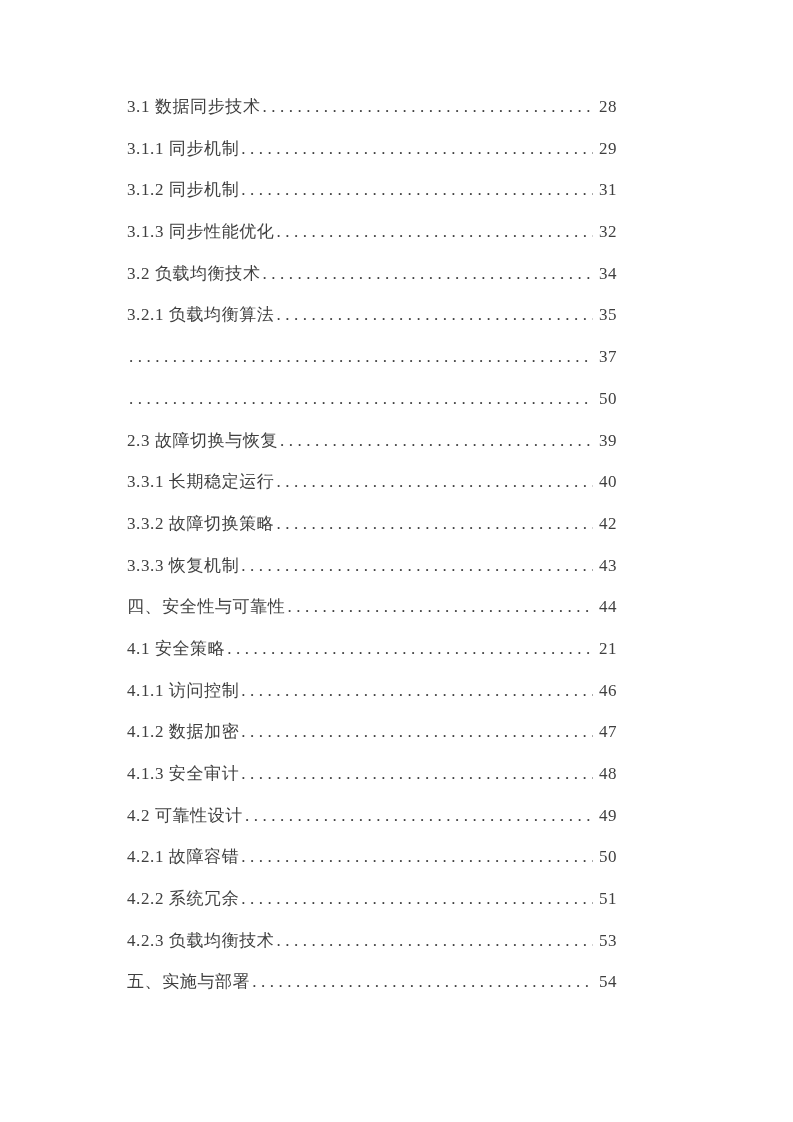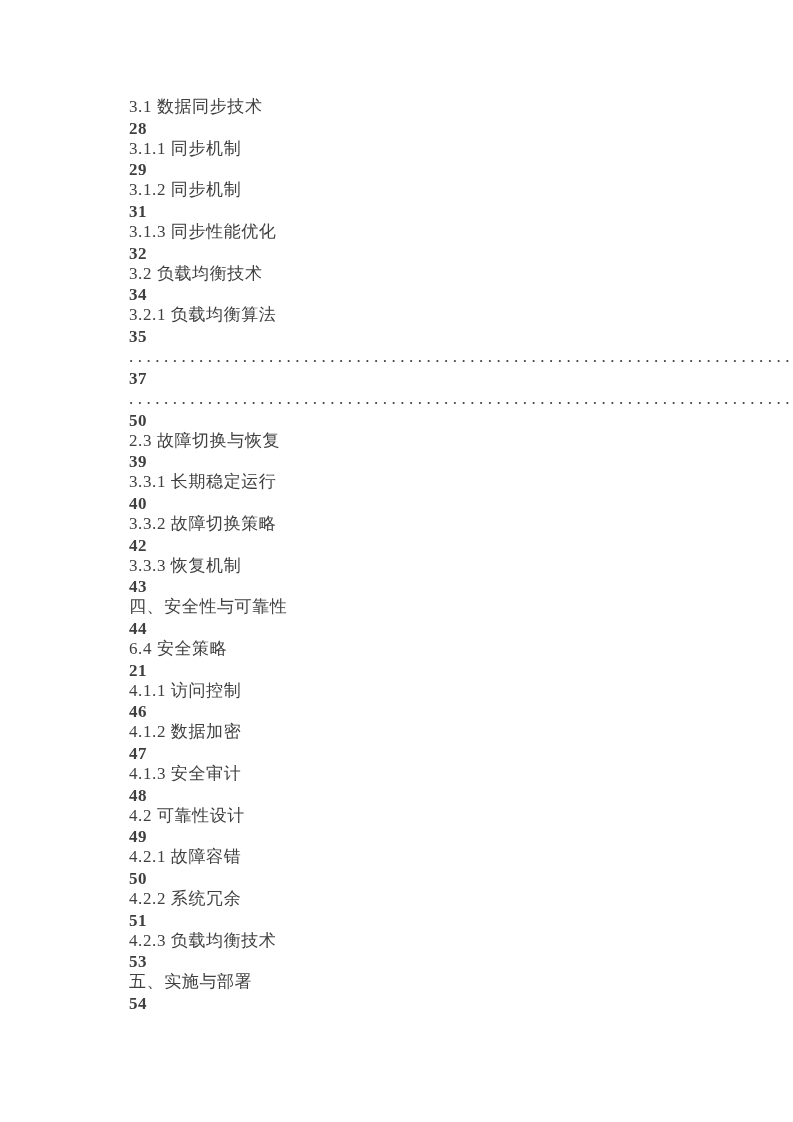--- a/index.html
+++ b/index.html
@@ -22,38 +22,37 @@
     width: 490px;
   }
   .toc-row {
     display: flex;
     align-items: baseline;
     height: 41.7px;
     font-size: 17px;
     line-height: 20px;
     color: #3f3f3f;
     white-space: nowrap;
-    flex-direction: column;
   }
   .toc-label {
     flex: 0 0 auto;
     letter-spacing: 0.6px;
   }
   .toc-leader {
     flex: 1 1 auto;
     overflow: hidden;
     margin: 0 4px 0 2px;
     letter-spacing: 4.5px;
     color: #3f3f3f;
   }
   .toc-page {
     flex: 0 0 auto;
+    text-align: right;
     min-width: 20px;
     letter-spacing: 0.5px;
-    font-weight: bold;
   }
 </style>
 </head>
 <body>
 
 <div class="doc-page">
   <div class="toc-list">
       <div class="toc-row">
         <span class="toc-label">3.1 数据同步技术</span>
         <span class="toc-leader">................................................................................................................................................................</span>
@@ -111,21 +110,21 @@
         <span class="toc-label">3.3.3 恢复机制</span>
         <span class="toc-leader">................................................................................................................................................................</span>
         <span class="toc-page">43</span>
       </div>
       <div class="toc-row">
         <span class="toc-label">四、安全性与可靠性</span>
         <span class="toc-leader">................................................................................................................................................................</span>
         <span class="toc-page">44</span>
       </div>
       <div class="toc-row">
-        <span class="toc-label">6.4 安全策略</span>
+        <span class="toc-label">4.1 安全策略</span>
         <span class="toc-leader">................................................................................................................................................................</span>
         <span class="toc-page">21</span>
       </div>
       <div class="toc-row">
         <span class="toc-label">4.1.1 访问控制</span>
         <span class="toc-leader">................................................................................................................................................................</span>
         <span class="toc-page">46</span>
       </div>
       <div class="toc-row">
         <span class="toc-label">4.1.2 数据加密</span>

